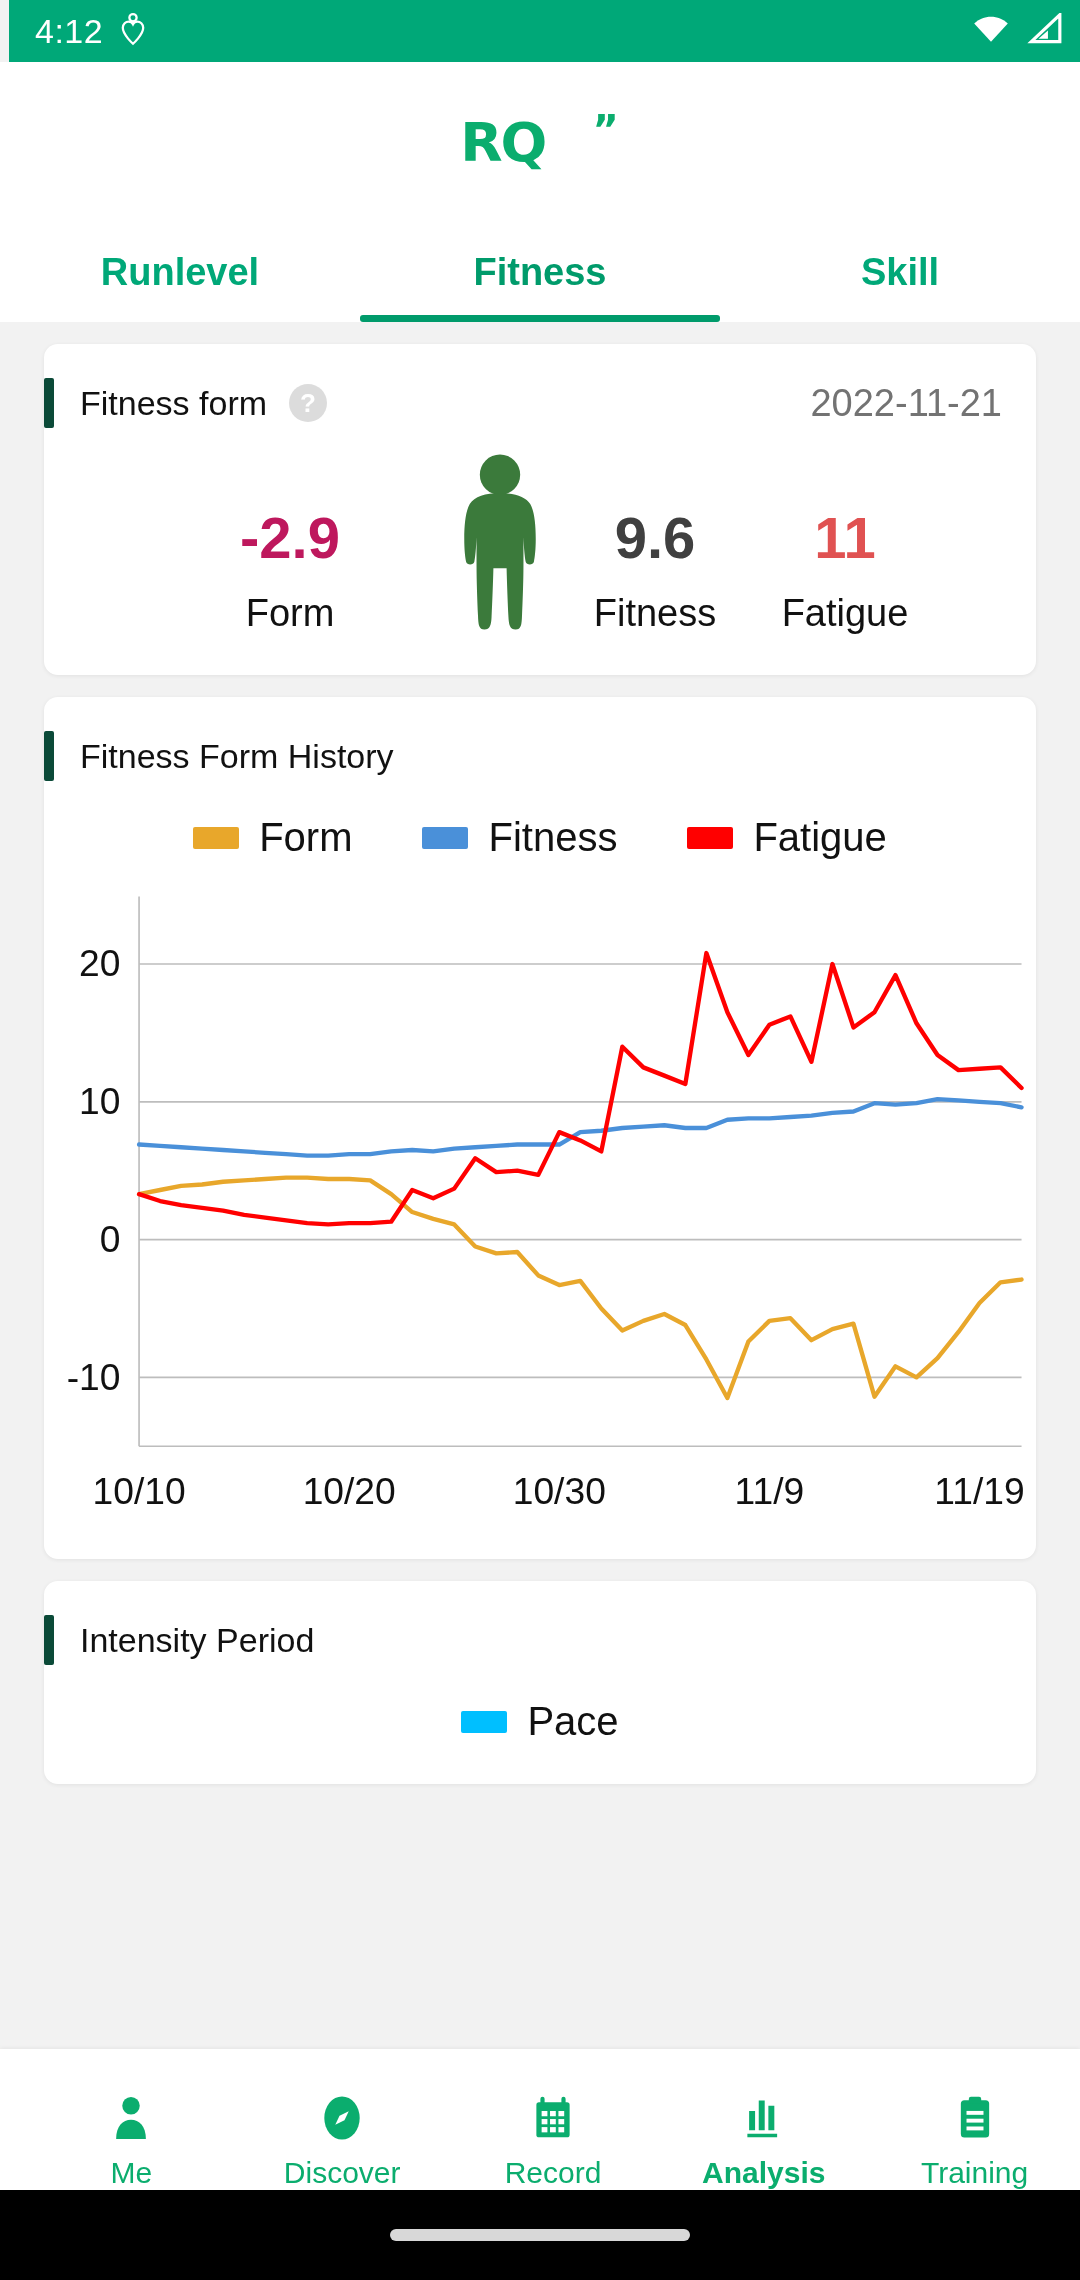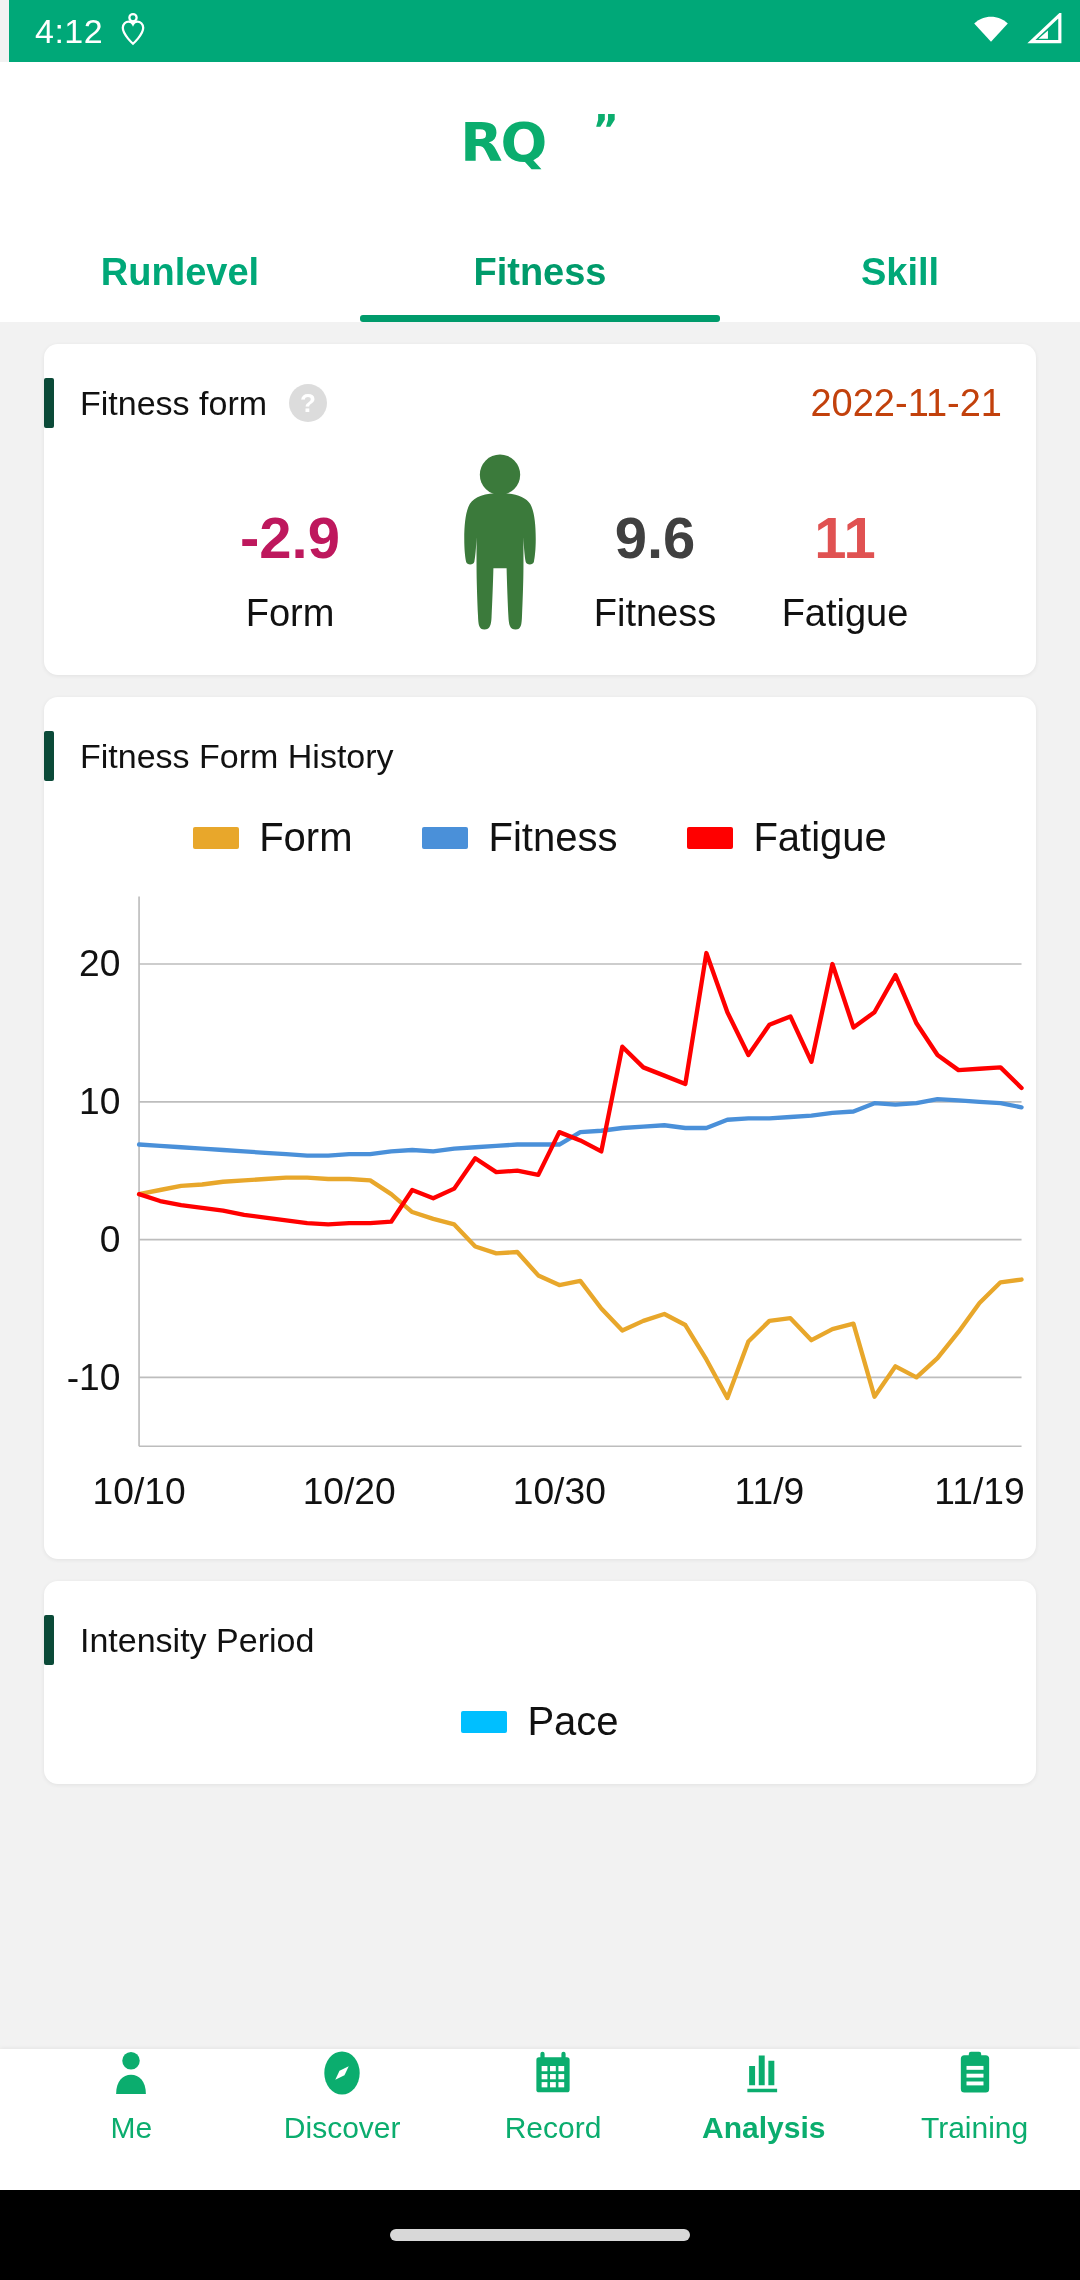--- a/index.html
+++ b/index.html
@@ -68,21 +68,21 @@
     width: 10px; height: 50px; background: #0B4A38;
     border-radius: 2px; margin-right: 26px; flex: none;
   }
   .card-title { font-size: 34px; color: #111; font-weight: 400; }
   .help-badge {
     width: 38px; height: 38px; border-radius: 50%; background: #dcdcdc;
     color: #fff; font-size: 26px; font-weight: 700;
     display: flex; align-items: center; justify-content: center;
     margin-left: 22px; flex: none;
   }
-  .card-date { margin-left: auto; margin-right: 34px; font-size: 38px; color: #c2410c; }
+  .card-date { margin-left: auto; margin-right: 34px; font-size: 38px; color: #737373; }
 
   
   .stats-row {
     display: flex; align-items: flex-end; justify-content: center;
     padding: 22px 34px 40px 34px; gap: 0;
   }
   .stat { text-align: center; }
   .stat-val { font-size: 58px; font-weight: 700; line-height: 1.1; }
   .stat-lbl { font-size: 38px; color: #111; margin-top: 22px; }
   .stat-form { width: 300px; }
@@ -96,21 +96,21 @@
   .legend-swatch { width: 46px; height: 22px; border-radius: 2px; flex: none; }
   .legend-label { font-size: 40px; color: #111; }
 
   
   .chart-wrap { padding: 20px 0 18px 0; }
   svg.chart { display: block; width: 100%; }
 
   
   .bottomnav {
     position: absolute; bottom: 90px; left: 0; width: 1080px; height: 141px;
-    background: #fff; display: flex; align-items: flex-start;
+    background: #fff; display: flex; align-items: flex-end;
     box-shadow: 0 -1px 4px rgba(0,0,0,.06);
     padding-left: 26px;
   }
   .navitem {
     flex: 1; display: flex; flex-direction: column;
     align-items: center; justify-content: center; gap: 14px;
   }
   .navicon { height: 48px; display: flex; align-items: center; }
   .navlabel { font-size: 30px; color: #0BAD6E; }
   .navitem.active .navlabel { font-weight: 700; }

